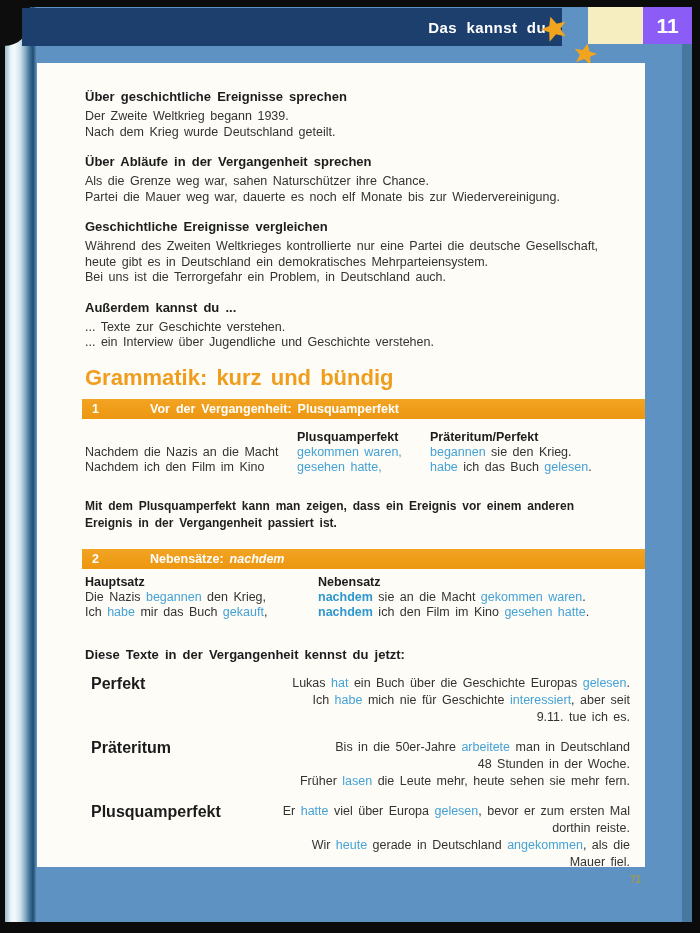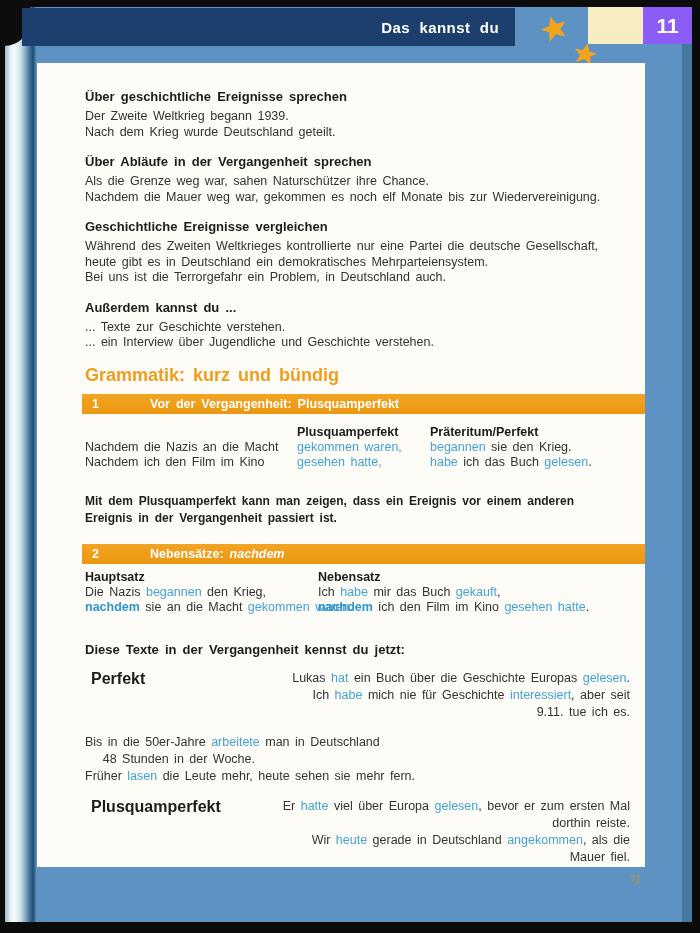--- a/index.html
+++ b/index.html
@@ -5,34 +5,34 @@
   html,body{margin:0;padding:0;}
   body{
     width:700px;height:933px;position:relative;background:#0b0b0b;
     font-family:"Liberation Sans","DejaVu Sans",sans-serif;overflow:hidden;
   }
   .page-bg{position:absolute;left:5px;top:7px;width:687px;height:915px;background:#5e92c3;}
   .page-bg-shade{position:absolute;right:8px;top:7px;width:10px;height:915px;background:#47789f;}
   .spine{position:absolute;left:5px;top:7px;width:32px;height:915px;
     background:linear-gradient(90deg,#9fb9cc 0%,#e9f3f7 18%,#f4fafc 30%,#cfe0ea 48%,#8fb0c6 62%,#3d6d95 78%,#1f4e77 88%,#6c9ac0 100%);}
   .corner-blob{position:absolute;left:0;top:0;width:30px;height:46px;background:#0d0d0d;border-bottom-right-radius:26px;}
-  .navy-band{position:absolute;left:22px;top:8px;width:493px;height:38px;background:#1d3f6e;
+  .navy-band{position:absolute;left:22px;top:8px;width:540px;height:38px;background:#1d3f6e;
     display:flex;align-items:center;justify-content:flex-end;padding-right:16px;box-sizing:border-box;}
   .navy-band .title{color:#ffffff;font-weight:bold;font-size:15px;letter-spacing:.4px;word-spacing:5px;}
   .cream-box{position:absolute;left:588px;top:7px;width:55px;height:37px;background:#f6eec1;}
   .chapter-box{position:absolute;left:643px;top:7px;width:49px;height:37px;background:#8b5cf6;
     display:flex;align-items:center;justify-content:center;}
   .chapter-box .num{color:#ffffff;font-weight:bold;font-size:21px;}
   .star{position:absolute;}
   .card{position:absolute;left:37px;top:63px;width:608px;height:804px;background:#fdfcf7;overflow:hidden;}
   .content{padding:26px 15px 0 48px;}
   .sec{margin-bottom:14px;}
   .sec .h{font-weight:bold;font-size:13px;color:#1c1c1c;margin-bottom:5px;word-spacing:2.5px;}
   .line{font-size:12.5px;color:#333333;line-height:15.5px;word-spacing:2px;white-space:nowrap;}
-  .gram-title{color:#f09d1e;font-weight:bold;font-size:18px;margin:8px 0 8px 0;word-spacing:3px;}
+  .gram-title{color:#f09d1e;font-weight:bold;font-size:22px;margin:8px 0 8px 0;word-spacing:3px;}
   .obar{margin-left:-3px;width:566px;height:20px;background:linear-gradient(180deg,#f2a423,#ec9710);
     display:flex;align-items:center;box-sizing:border-box;padding-left:10px;}
   .obar .n{color:#fff;font-weight:bold;font-size:12.5px;width:58px;}
   .obar .t{color:#fff;font-weight:bold;font-size:12.5px;word-spacing:2.5px;}
   .obar .t em{font-style:italic;}
   .grid1{display:grid;grid-template-columns:212px 133px auto;margin-top:10px;}
   .grid2{display:grid;grid-template-columns:233px auto;margin-top:5px;}
   .colh{font-weight:bold;font-size:12.5px;color:#1c1c1c;line-height:16px;word-spacing:2px;white-space:nowrap;}
   .note{font-weight:bold;font-size:12px;color:#1f1f1f;line-height:17px;margin-top:22px;word-spacing:2.5px;white-space:nowrap;}
   .tense-head{font-weight:bold;font-size:13px;color:#1c1c1c;margin-top:26px;word-spacing:2.5px;}
@@ -77,21 +77,21 @@
 
     <div class="sec">
       <div class="h">Über geschichtliche Ereignisse sprechen</div>
       <div class="line">Der Zweite Weltkrieg begann 1939.</div>
       <div class="line">Nach dem Krieg wurde Deutschland geteilt.</div>
     </div>
 
     <div class="sec">
       <div class="h">Über Abläufe in der Vergangenheit sprechen</div>
       <div class="line">Als die Grenze weg war, sahen Naturschützer ihre Chance.</div>
-      <div class="line">Nachdem die Mauer weg war, gekommen es noch elf Monate bis zur Wiedervereinigung.</div>
+      <div class="line">Partei die Mauer weg war, dauerte es noch elf Monate bis zur Wiedervereinigung.</div>
     </div>
 
     <div class="sec">
       <div class="h">Geschichtliche Ereignisse vergleichen</div>
       <div class="line">Während des Zweiten Weltkrieges kontrollierte nur eine Partei die deutsche Gesellschaft,</div>
       <div class="line">heute gibt es in Deutschland ein demokratisches Mehrparteiensystem.</div>
       <div class="line">Bei uns ist die Terrorgefahr ein Problem, in Deutschland auch.</div>
     </div>
 
     <div class="sec">
@@ -126,37 +126,38 @@
 
     <div class="obar" style="margin-top:17px;">
       <span class="n">2</span>
       <span class="t"><span>Nebensätze: </span><em>nachdem</em></span>
     </div>
 
     <div class="grid2">
       <div class="colh">Hauptsatz</div>
       <div class="colh">Nebensatz</div>
       <div class="line">Die Nazis <span class="seg-b">begannen</span> den Krieg,</div>
+      <div class="line"><span class="seg-bb">nachdem</span> sie an die Macht <span class="seg-b">gekommen waren</span>.</div>
       <div class="line">Ich <span class="seg-b">habe</span> mir das Buch <span class="seg-b">gekauft</span>,</div>
-      <div class="line"><span class="seg-bb">nachdem</span> sie an die Macht <span class="seg-b">gekommen waren</span>.</div>
       <div class="line"><span class="seg-bb">nachdem</span> ich den Film im Kino <span class="seg-b">gesehen hatte</span>.</div>
     </div>
 
     <div class="tense-head">Diese Texte in der Vergangenheit kennst du jetzt:</div>
 
     <div class="trow">
       <div class="lbl">Perfekt</div>
       <div>
         <div class="line">Lukas <span class="seg-b">hat</span> ein Buch über die Geschichte Europas <span class="seg-b">gelesen</span>.</div>
         <div class="line">Ich <span class="seg-b">habe</span> mich nie für Geschichte <span class="seg-b">interessiert</span>, aber seit</div>
         <div class="line">9.11. tue ich es.</div>
       </div>
     </div>
 
     <div class="trow">
+      <div class="lbl">Präteritum</div>
       <div>
         <div class="line">Bis in die 50er-Jahre <span class="seg-b">arbeitete</span> man in Deutschland</div>
         <div class="line">48 Stunden in der Woche.</div>
         <div class="line">Früher <span class="seg-b">lasen</span> die Leute mehr, heute sehen sie mehr fern.</div>
       </div>
     </div>
 
     <div class="trow">
       <div class="lbl">Plusquamperfekt</div>
       <div>

